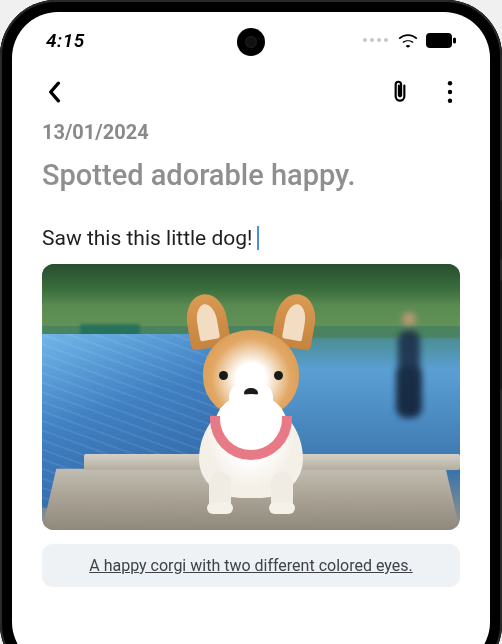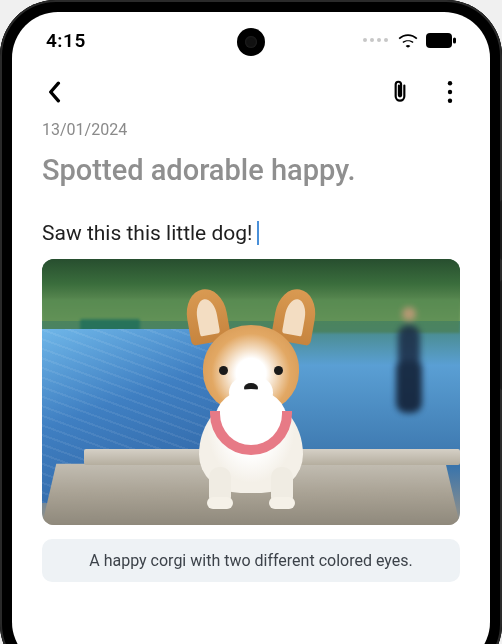--- a/index.html
+++ b/index.html
@@ -60,20 +60,21 @@
     box-shadow: inset 0 0 2px #333;
   }
   .status-bar {
     height: 56px;
     display: flex;
     justify-content: space-between;
     align-items: center;
     padding: 0 34px;
     font-size: 19px;
     font-weight: 600;
+    font-style: italic;
   }
   .status-left { letter-spacing: 0.5px; }
   .status-right { display: flex; align-items: center; gap: 8px; }
   .range-dots {
     display: flex; gap: 3px; margin-right: 2px;
   }
   .range-dots span {
     width: 4px; height: 4px; background: #c7c7c7; border-radius: 50%;
   }
   .wifi-icon, .battery-icon { display: inline-flex; }
@@ -91,22 +92,22 @@
     display: flex; align-items: center; justify-content: center;
     cursor: pointer;
     color: #000;
   }
 
   .content {
     padding: 4px 30px 0 30px;
   }
   .date-text {
     color: #8a8a8a;
-    font-size: 16px;
-    font-weight: 400;
+    font-size: 20px;
+    font-weight: 700;
     margin-bottom: 14px;
   }
   .title-text {
     color: #8f8f8f;
     font-size: 29px;
     font-weight: 500;
     margin-bottom: 34px;
   }
   .body-line {
     display: flex;
@@ -131,20 +132,21 @@
     background: linear-gradient(180deg, #2e5f3a 0%, #3a7a4a 14%, #5a9fd4 40%, #3a74ab 78%, #9a9488 100%);
     margin-bottom: 14px;
   }
   .caption-box {
     background: #eef2f5;
     border-radius: 10px;
     padding: 12px 14px;
     font-size: 16px;
     color: #3d434a;
     text-align: center;
+    text-decoration: underline;
   }
 
   
   .sky { position:absolute; top:0; left:0; right:0; height:62px;
     background: linear-gradient(180deg,#274e2f 0%, #3a6d3c 40%, #7fa96a 100%); }
   .park-band { position:absolute; top:40px; left:0; right:0; height:34px;
     background: linear-gradient(180deg,#5a8f54 0%, #4a7c46 100%); opacity:0.6; filter: blur(1px); }
   .bench { position:absolute; top:60px; left:38px; width:60px; height:16px;
     background:#1f6f5a; border-radius:2px; filter: blur(1.5px); opacity:0.8; }
   .water { position:absolute; top:70px; left:0; width:50%; bottom:22px;

